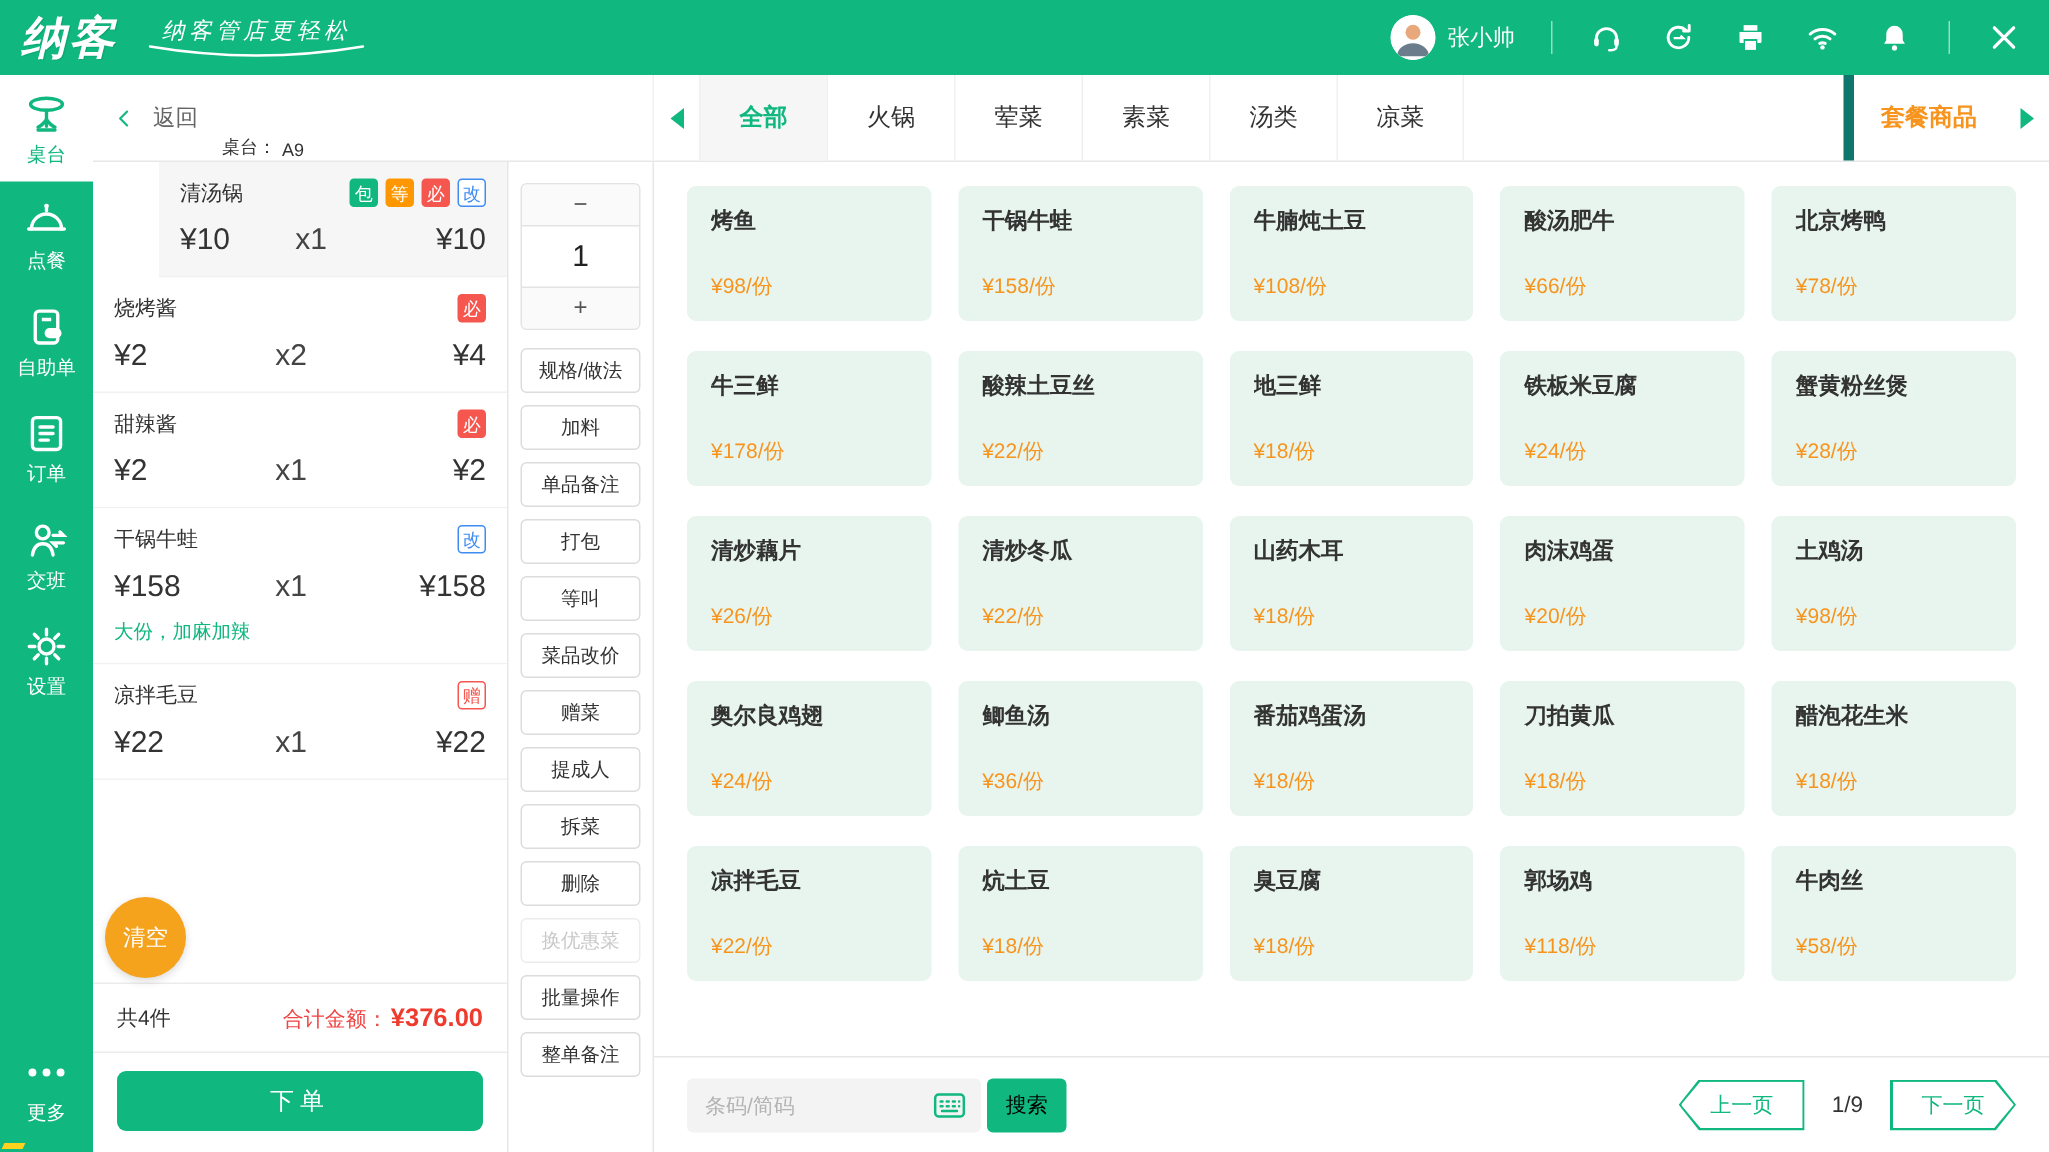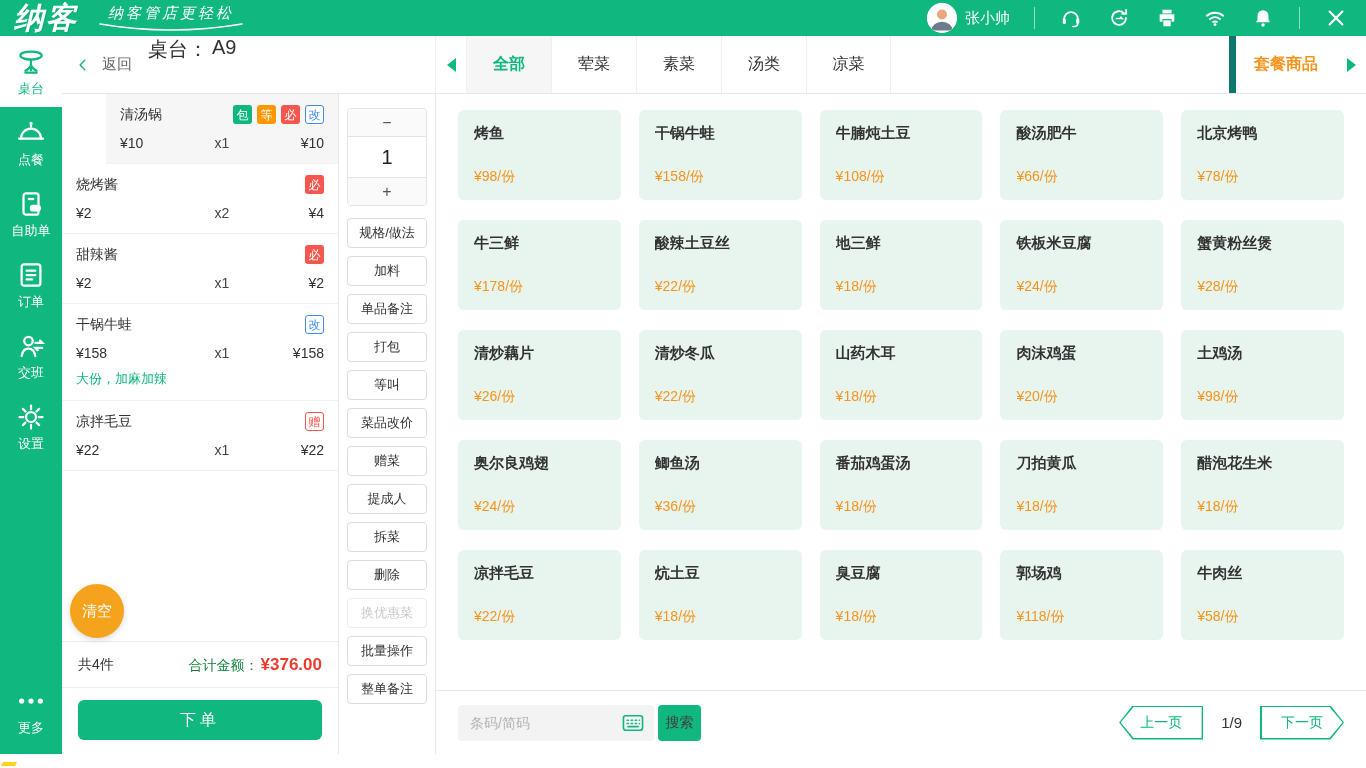--- a/index.html
+++ b/index.html
@@ -1,20 +1,20 @@
 <!DOCTYPE html>
 <html style="--accent: #10b77f; --mint: #e7f5ee; --orange: #f7941e; --badge-orange: #ff9800; --amber: #f5a31d; --red: #ee3b2e; --badge-red: #f5564e; --blue: #3f8cf3; --yellow: #ffd21e;"><head>
 <meta charset="utf-8">
 <style>
   * { margin:0; padding:0; box-sizing:border-box; }
   html,body { width:1366px; height:768px; overflow:hidden;
     font-family:"Liberation Sans","DejaVu Sans",sans-serif; background:#fff; color:#333; }
 
   
-  .topbar { height:36px; background:var(--accent,#10b77f); display:flex; align-items:center; }
+  .topbar { height:50px; background:var(--accent,#10b77f); display:flex; align-items:center; }
   .brand { margin-left:14px; display:flex; align-items:flex-end; }
   .brand-cn { color:#fff; font-size:30px; font-weight:bold; font-style:italic; letter-spacing:2px;
     text-shadow:1px 1px 0 rgba(0,0,0,.08); position:relative; }
   .brand-accent { position:absolute; left:2px; bottom:2px; width:14px; height:4px;
     background:var(--yellow,#ffd21e); transform:skewX(-25deg); }
   .tagline-wrap { margin-left:18px; display:flex; flex-direction:column; align-items:center; }
   .tagline { color:#fff; font-size:15px; font-style:italic; letter-spacing:3px; }
   .topbar-right { margin-left:auto; display:flex; align-items:center; gap:24px; margin-right:18px; }
   .user { display:flex; align-items:center; gap:8px; color:#fff; font-size:15px; }
   .avatar { width:30px; height:30px; border-radius:50%; background:#fff; overflow:hidden; }
@@ -31,21 +31,21 @@
   .side-ico svg { width:30px; height:30px; display:block; }
   .side-label { font-size:13px; margin-top:3px; }
   .side-item.pin-bottom { margin-top:auto; margin-bottom:8px; }
 
   .main { flex:1; display:flex; flex-direction:column; }
 
   
   .header { height:58px; border-bottom:1px solid #e7e7e7; display:flex; align-items:stretch; background:#fff; }
   .back-btn { display:flex; align-items:center; gap:12px; padding:0 16px 0 14px; color:#666; font-size:15px; cursor:pointer; }
   .back-btn svg { width:14px; height:14px; }
-  .table-title { display:flex; align-items:flex-start; font-size:20px; color:#333; }
+  .table-title { display:flex; align-items:flex-end; font-size:12px; color:#333; }
   .hdr-left { width:374px; display:flex; border-right:1px solid #f0f0f0; }
   .cat-arrow { width:30px; display:flex; align-items:center; justify-content:center; cursor:pointer; }
   .tri-l { width:0; height:0; border:7px solid transparent; border-right:9px solid var(--accent,#10b77f); border-left:0; }
   .tri-r { width:0; height:0; border:7px solid transparent; border-left:9px solid var(--accent,#10b77f); border-right:0; }
   .tabs { display:flex; }
   .tab { width:85px; display:flex; align-items:center; justify-content:center; font-size:16px; color:#333;
     border-left:1px solid #f0f0f0; cursor:pointer; }
   .tab:last-child { border-right:1px solid #f0f0f0; }
   .tab.active { background:#f6f6f6; color:var(--accent,#10b77f); font-weight:bold; }
   .combo-btn { margin-left:auto; display:flex; align-items:center; padding:0 18px; color:var(--orange,#f7941e);
@@ -62,32 +62,32 @@
   .oi-top { display:flex; align-items:center; }
   .oi-name { font-size:14px; color:#333; }
   .oi-badges { margin-left:auto; display:flex; gap:5px; }
   .bdg { width:19px; height:19px; border-radius:3px; font-size:12px; display:flex; align-items:center;
     justify-content:center; line-height:1; }
   .bdg.green  { background:var(--accent,#10b77f); color:#fff; }
   .bdg.orange { background:var(--badge-orange,#ff9800); color:#fff; }
   .bdg.red    { background:var(--badge-red,#f5564e); color:#fff; }
   .bdg.blue-o { border:1px solid var(--blue,#3f8cf3); color:var(--blue,#3f8cf3); background:#fff; }
   .bdg.red-o  { border:1px solid var(--badge-red,#f5564e); color:var(--badge-red,#f5564e); background:#fff; }
-  .oi-nums { display:flex; margin-top:11px; font-size:14px; color:#333; }
+  .oi-nums { display:flex; margin-top:11px; font-size:20px; color:#333;gap:28px; }
   .oi-price { flex:1; }
   .oi-qty { width:60px; text-align:center; color:#444; }
   .oi-total { width:72px; text-align:right; }
   .oi-note { margin-top:9px; font-size:13px; color:var(--accent,#10b77f); }
   .clear-btn { position:absolute; left:8px; bottom:116px; width:54px; height:54px; border-radius:50%;
     background:var(--amber,#f5a31d); color:#fff; font-size:15px; border:none; cursor:pointer;
     box-shadow:0 2px 6px rgba(0,0,0,.15);text-align:center; }
   .order-total { height:46px; border-top:1px solid #ececec; display:flex; align-items:center; padding:0 16px; }
   .ot-count { font-size:14px; color:#333; }
   .ot-right { margin-left:auto; display:flex; align-items:baseline; }
-  .ot-label { font-size:14px; color:#15803d; }
+  .ot-label { font-size:14px; color:#ef4444; }
   .ot-value { font-size:17px; font-weight:bold; color:var(--red,#ee3b2e); margin-left:2px; }
   .order-submit { border-top:1px solid #ececec; padding:12px 16px 14px; }
   .submit-btn { width:100%; height:40px; background:var(--accent,#10b77f); color:#fff; font-size:16px;
     border:none; border-radius:6px; cursor:pointer; letter-spacing:4px; }
 
   
   .action-col { width:97px; border-right:1px solid #e7e7e7; padding-top:14px; overflow:hidden; }
   .stepper { width:80px; margin:0 auto 12px; border:1px solid #e3e3e3; border-radius:4px; overflow:hidden; }
   .st-btn { height:27px; background:#fafafa; display:flex; align-items:center; justify-content:center;
     font-size:16px; color:#555; cursor:pointer; }
@@ -107,21 +107,21 @@
   .card-name { font-size:15px; font-weight:bold; color:#333; white-space:nowrap; overflow:hidden; }
   .card-price { font-size:14px; color:var(--orange,#f7941e); }
 
   
   .menu-footer { height:64px; border-top:1px solid #e7e7e7; display:flex; align-items:center; padding:0 22px; }
   .search-wrap { position:relative; }
   .search-input { width:196px; height:36px; background:#f3f3f3; border:none; border-radius:4px;
     padding:0 42px 0 12px; font-size:14px; color:#333; font-family:inherit; outline:none; }
   .search-input::placeholder { color:#b3b3b3; }
   .kb-ico { position:absolute; right:10px; top:8px; width:22px; height:20px; cursor:pointer; }
-  .search-btn { margin-left:4px; width:43px; height:36px; background:var(--accent,#10b77f); color:#404040;
+  .search-btn { margin-left:4px; width:53px; height:36px; background:var(--accent,#10b77f); color:#000000;
     border:none; border-radius:4px; font-size:14px; cursor:pointer; font-family:inherit; }
   .paging { margin-left:auto; display:flex; align-items:center; gap:18px; }
   .pg { position:relative; width:84px; height:34px; cursor:pointer; }
   .pg .o { position:absolute; inset:0; background:var(--accent,#10b77f); }
   .pg .i { position:absolute; inset:1.5px; background:#fff; display:flex; align-items:center;
     justify-content:center; font-size:14px; color:var(--accent,#10b77f); }
   .pg.prev .o,.pg.prev .i { clip-path:polygon(16% 0,100% 0,100% 100%,16% 100%,0 50%); }
   .pg.next .o,.pg.next .i { clip-path:polygon(0 0,84% 0,100% 50%,84% 100%,0 100%); }
   .page-ind { font-size:15px; color:#333; }
 </style>
@@ -304,20 +304,21 @@
         <div class="table-title">
           <span>桌台：</span>
           <span style="margin-left:4px;">A9</span>
         </div>
       </div>
       <div class="cat-arrow">
         <span class="tri-l"></span>
       </div>
       <div class="tabs">
           <div class="tab active">全部</div>
+          <div class="tab">火锅</div>
           <div class="tab">荤菜</div>
           <div class="tab">素菜</div>
           <div class="tab">汤类</div>
           <div class="tab">凉菜</div>
         </div>
       <div class="combo-btn">
         <span>套餐商品</span>
       </div>
       <div class="cat-arrow">
         <span class="tri-r"></span>

